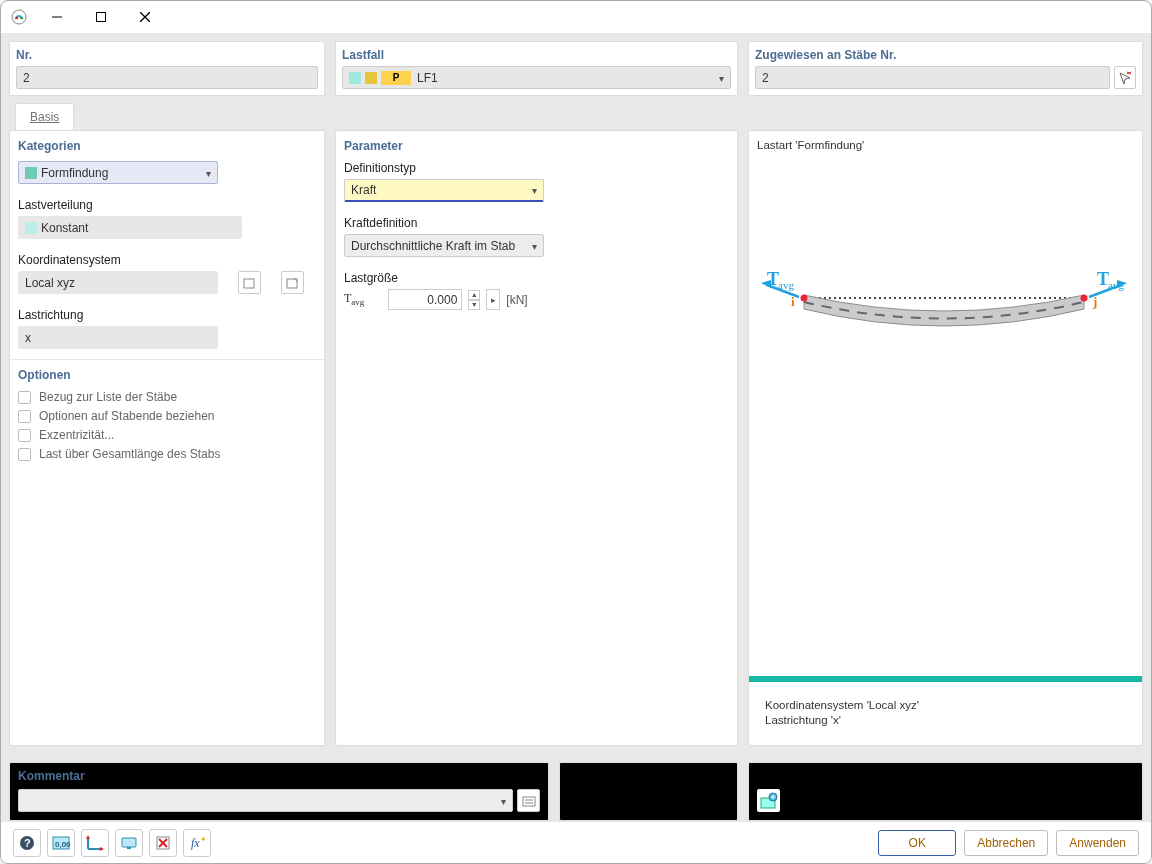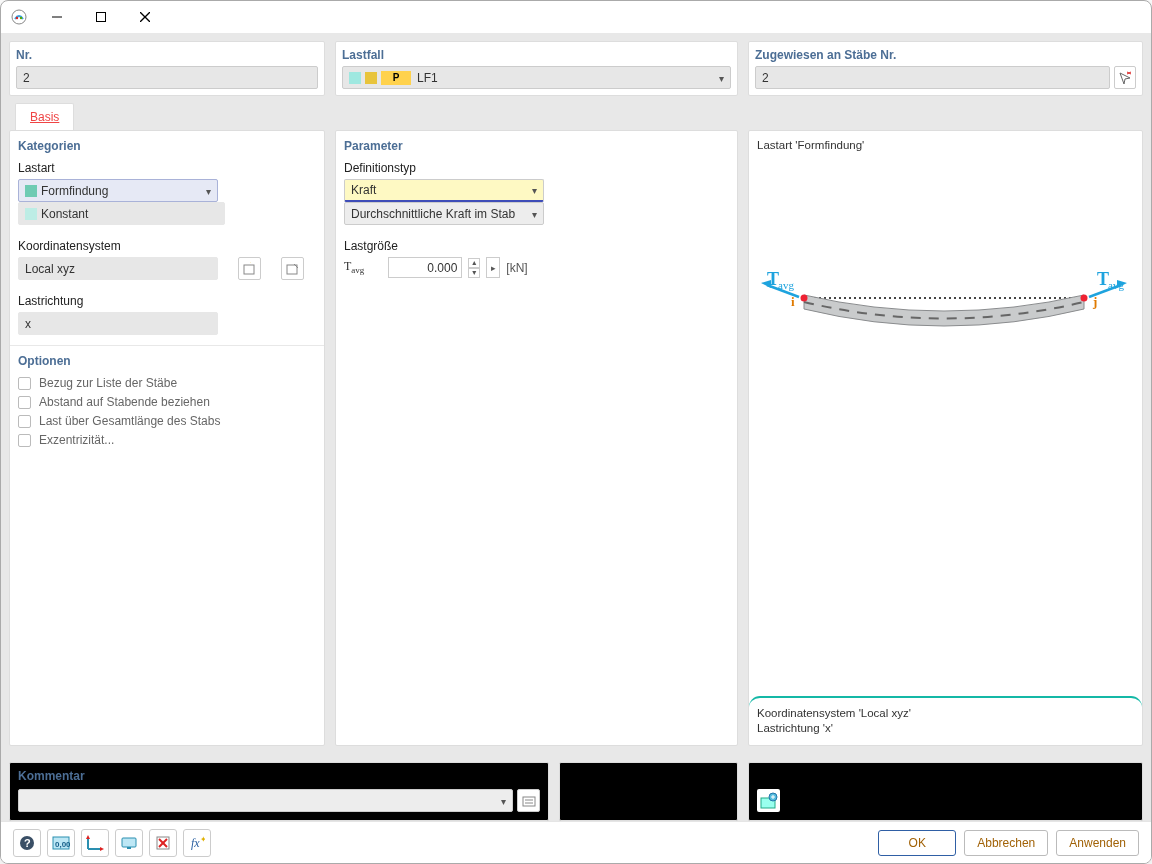--- a/index.html
+++ b/index.html
@@ -15,41 +15,41 @@
     .fldlabel { color:#4C6E95; font-weight:600; font-size:12px; margin-bottom:4px; }
     .txtinput { border:1px solid #ccc; background:#E7E7E7; border-radius:2px; height:23px; padding:0 6px; display:flex; align-items:center; color:#333; }
     .combo { border:1px solid #ccc; background:#E7E7E7; border-radius:2px; height:23px; display:flex; align-items:center; padding-left:6px; position:relative; }
     .combo .arrow { position:absolute; right:6px; top:50%; transform:translateY(-50%); color:#555; font-size:10px; }
     .combo.blue { background:#E6E9F5; border-color:#A9B2D8; }
     .combo.accent { border-bottom:2px solid #3E4DB8; }
     .colorbox { width:12px; height:12px; display:inline-block; margin-right:4px; }
     .badge-P { display:inline-flex; align-items:center; justify-content:center; background:#FFD24D; color:#000; font-weight:bold; width:30px; height:14px; font-size:10px; margin-right:6px; }
     .pickbtn { width:22px; height:23px; border:1px solid #ccc; border-radius:2px; background:#fff; display:flex; align-items:center; justify-content:center; margin-left:4px; }
     .tabstrip { display:flex; height:28px; align-items:flex-end; padding-left:6px; }
-    .tab { background:#fff; border:1px solid #ddd; border-bottom:none; padding:6px 14px 6px 14px; font-size:12px; border-radius:2px 2px 0 0; color:#ef4444;text-decoration:underline; }
+    .tab { background:#fff; border:1px solid #ddd; border-bottom:none; padding:6px 14px 6px 14px; font-size:12px; border-radius:2px 2px 0 0; color:#737373;text-decoration:underline; }
     .content { flex:1; display:flex; gap:10px; background:#E8E8E8; padding:0 0 8px 0; min-height:0; }
     .col { background:#fff; border:1px solid #DDD; border-radius:2px; display:flex; flex-direction:column; }
     .col-left { width:316px; }
     .col-mid { flex:1; }
     .col-right { width:395px; }
     .section { padding:8px 8px 10px 8px; }
     .sectitle { color:#4C6E95; font-weight:600; font-size:12px; margin-bottom:8px; }
     .formlabel { font-size:12px; color:#222; margin:4px 0 4px 0; }
     .readonly { background:#E7E7E7; border:1px solid #E7E7E7; }
     .hline { height:1px; background:#E8E8E8; margin:0; }
     .chk { display:flex; align-items:center; gap:8px; color:#666; margin:5px 0; }
     .chkbox { width:13px; height:13px; border:1px solid #bbb; border-radius:2px; background:#fff; }
     .iconbtn { width:23px; height:23px; border:1px solid #ccc; border-radius:2px; background:#fff; display:flex; align-items:center; justify-content:center; }
     .spinner { display:flex; align-items:center; gap:6px; }
     .spinnum { width:74px; height:21px; border:1px solid #ccc; background:#fff; text-align:right; padding-right:4px; display:flex; align-items:center; justify-content:flex-end; }
     .spinctrl { display:flex; flex-direction:column; }
     .spinctrl div { width:12px; height:10px; display:flex; align-items:center; justify-content:center; font-size:8px; color:#555; border:1px solid #ccc; }
     .spinplay { width:14px; height:21px; border:1px solid #ccc; display:flex; align-items:center; justify-content:center; font-size:9px; color:#555; }
     .previewpane { flex:1; position:relative; }
-    .infoblock { border-top:2px solid #14b8a6; padding:8px; font-size:11.5px; color:#333; line-height:1.35;border-radius:11px; }
+    .infoblock { border-top:6px solid #14b8a6; padding:16px; font-size:11.5px; color:#333; line-height:1.35; }
     .commentrow { display:flex; gap:10px; margin-top:8px; }
     .commentbox { flex:1; background:#000000; border:1px solid #DDD; border-radius:2px; padding:6px 8px 8px 8px; }
     .footer { height:42px; display:flex; align-items:center; padding:0 12px; border-top:1px solid #E5E5E5; background:#fff; }
     .tbbtn { width:28px; height:28px; border:1px solid #ccc; border-radius:3px; margin-right:6px; display:flex; align-items:center; justify-content:center; background:#fff; }
     .btn { min-width:78px; height:26px; border:1px solid #bbb; border-radius:3px; background:#fff; display:flex; align-items:center; justify-content:center; padding:0 12px; margin-left:8px; font-size:12px; color:#a16207; }
     .btn.primary { border:1.5px solid #2F5FA5; }
     svg { display:block; }
     .kn { color:#555; }
     .flex { display:flex; }
   </style>
@@ -118,28 +118,28 @@
     <div class="tabstrip">
       <div class="tab">Basis</div>
     </div>
 
     <div class="content">
 
       <div class="col col-left">
         <div class="section">
           <div class="sectitle">Kategorien</div>
 
-          <div class="formlabel">Lastart</div>
           <div class="combo blue" style="width:200px">
             <span class="colorbox" style="background:#6FCBB3"></span>
             <span>Formfindung</span>
             <span class="arrow">▾</span>
           </div>
 
-          <div class="combo readonly" style="width:207px">
+          <div class="formlabel" style="margin-top:14px">Lastverteilung</div>
+          <div class="combo readonly" style="width:224px">
             <span class="colorbox" style="background:#BDEDE5"></span>
             <span>Konstant</span>
           </div>
 
           <div class="formlabel" style="margin-top:14px">Koordinatensystem</div>
           <div class="flex" style="align-items:flex-end; gap:20px">
             <div class="combo readonly" style="width:200px">
               <span>Local xyz</span>
             </div>
             <div class="iconbtn">
@@ -163,43 +163,44 @@
         </div>
         <div class="hline"></div>
         <div class="section" style="flex:1">
           <div class="sectitle">Optionen</div>
           <label class="chk">
               <span class="chkbox"></span>
               <span>Bezug zur Liste der Stäbe</span>
             </label>
           <label class="chk">
               <span class="chkbox"></span>
-              <span>Abstand auf Stabende beziehen</span>
+              <span>Optionen auf Stabende beziehen</span>
+            </label>
+          <label class="chk">
+              <span class="chkbox"></span>
+              <span>Exzentrizität...</span>
             </label>
           <label class="chk">
               <span class="chkbox"></span>
               <span>Last über Gesamtlänge des Stabs</span>
             </label>
-          <label class="chk">
-              <span class="chkbox"></span>
-              <span>Exzentrizität...</span>
-            </label>
         </div>
       </div>
 
       <div class="col col-mid">
         <div class="section">
           <div class="sectitle">Parameter</div>
 
           <div class="formlabel">Definitionstyp</div>
           <div class="combo accent" style="width:200px;background:#fef9c3">
             <span>Kraft</span>
             <span class="arrow">▾</span>
           </div>
 
+          <div class="formlabel" style="margin-top:14px">Kraftdefinition</div>
           <div class="combo" style="width:200px;background:#EDEDED">
             <span>Durchschnittliche Kraft im Stab</span>
             <span class="arrow">▾</span>
           </div>
 
           <div class="formlabel" style="margin-top:14px">Lastgröße</div>
           <div class="spinner">
             <span style="font-family:serif"><span>T</span><sub style="font-size:9px">avg</sub></span>
             <span style="width:12px"></span>
             <div class="spinnum">0.000</div>

